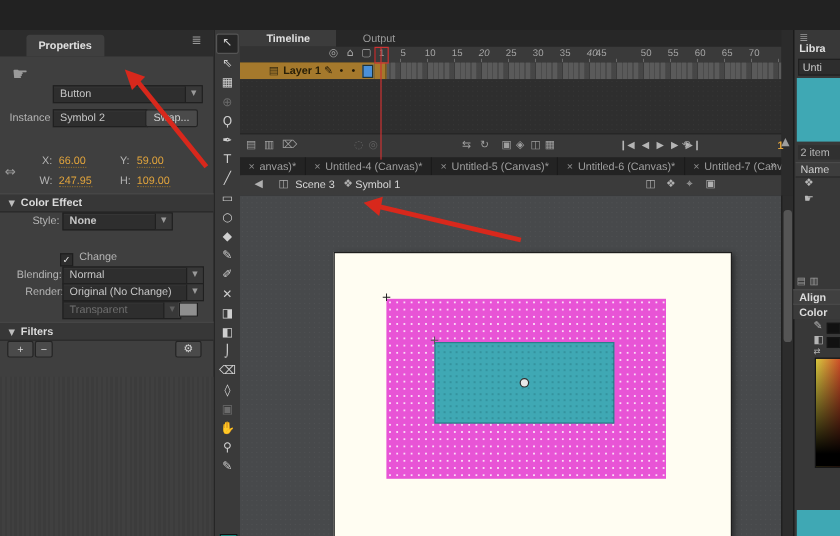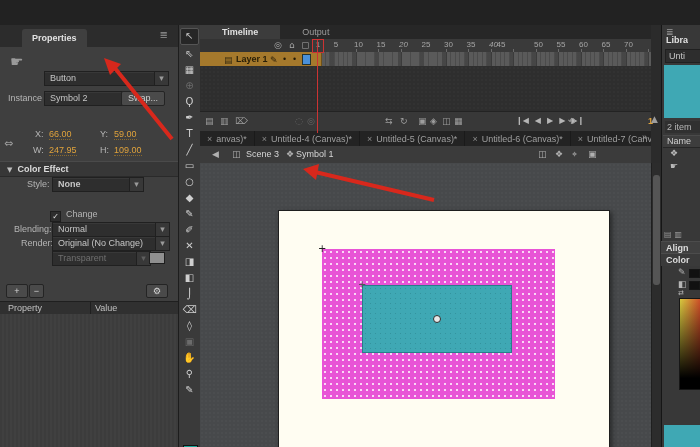--- a/index.html
+++ b/index.html
@@ -215,28 +215,26 @@
     <div id="render-dd" class="abs dd">
       <span>Original (No Change)</span>
       <span class="arrow ic">▾</span>
     </div>
     <div id="transp-dd" class="abs dd">
       <span>Transparent</span>
       <span class="arrow ic" style="color:#5f5f5f;">▾</span>
     </div>
     <div id="transp-swatch" class="abs"></div>
 
+    <div id="sec-filters" class="abs section">
+      <span class="tri ic">▼</span><span>Filters</span>
+    </div>
     <div id="filter-add" class="abs mini-btn">+</div>
     <div id="filter-del" class="abs mini-btn">−</div>
     <div id="filter-gear" class="abs mini-btn ic">⚙</div>
-    <div id="ptable-head" class="abs">
-      <span style="padding-left:8px;">Property</span>
-      <span class="divline"></span>
-      <span class="v">Value</span>
-    </div>
     <div id="ptable-body" class="abs"></div>
   </div>
 
   <div id="toolsbar" class="abs">
     <div class="tools-flow">
         <div class="tool active">↖</div>
         <div class="tool">⇖</div>
         <div class="tool">▦</div>
         <div class="tool dim">⊕</div>
         <div class="tool">Ϙ</div>

